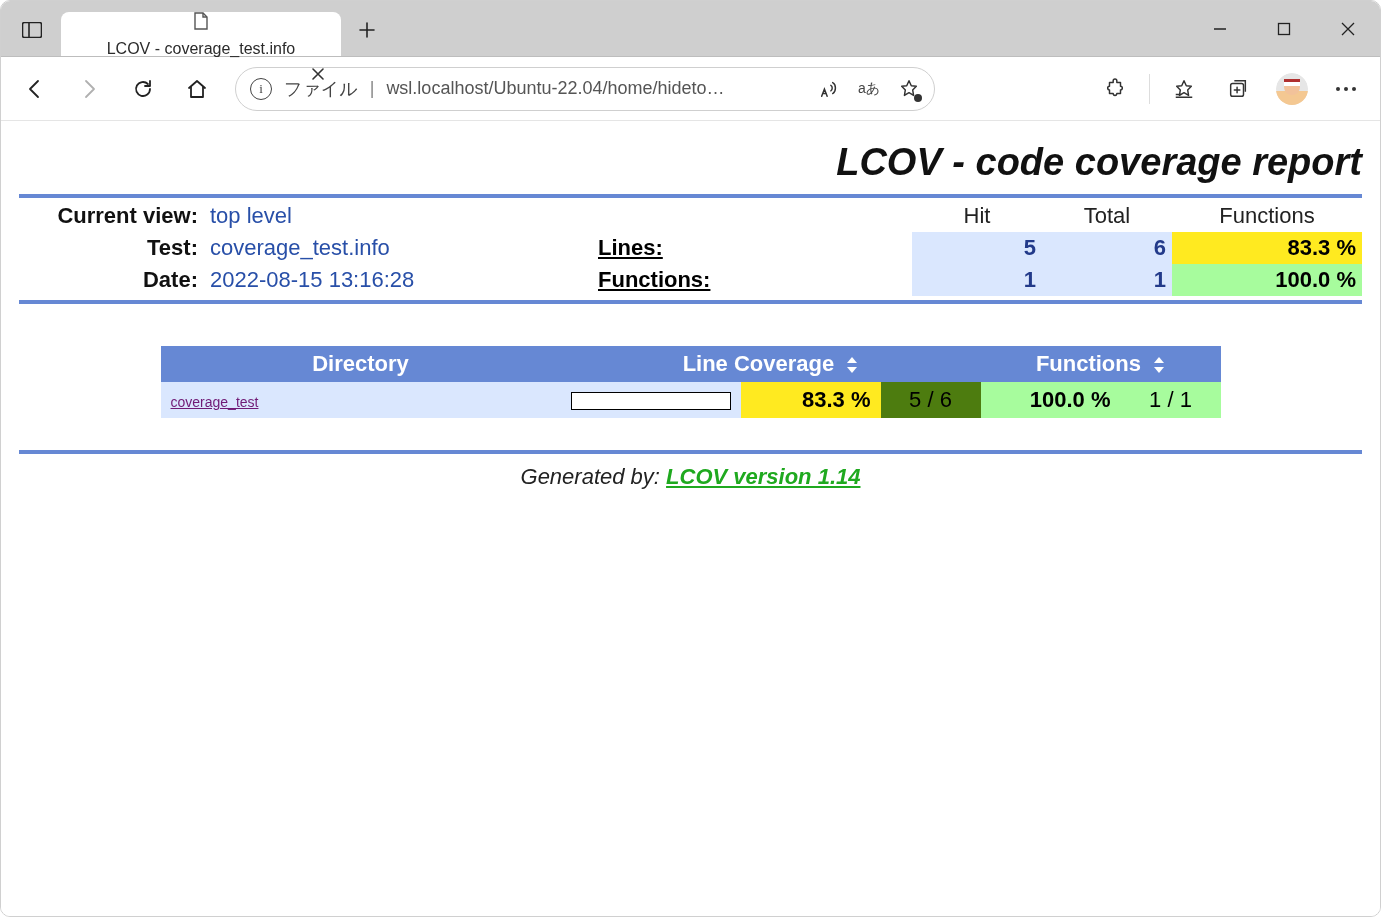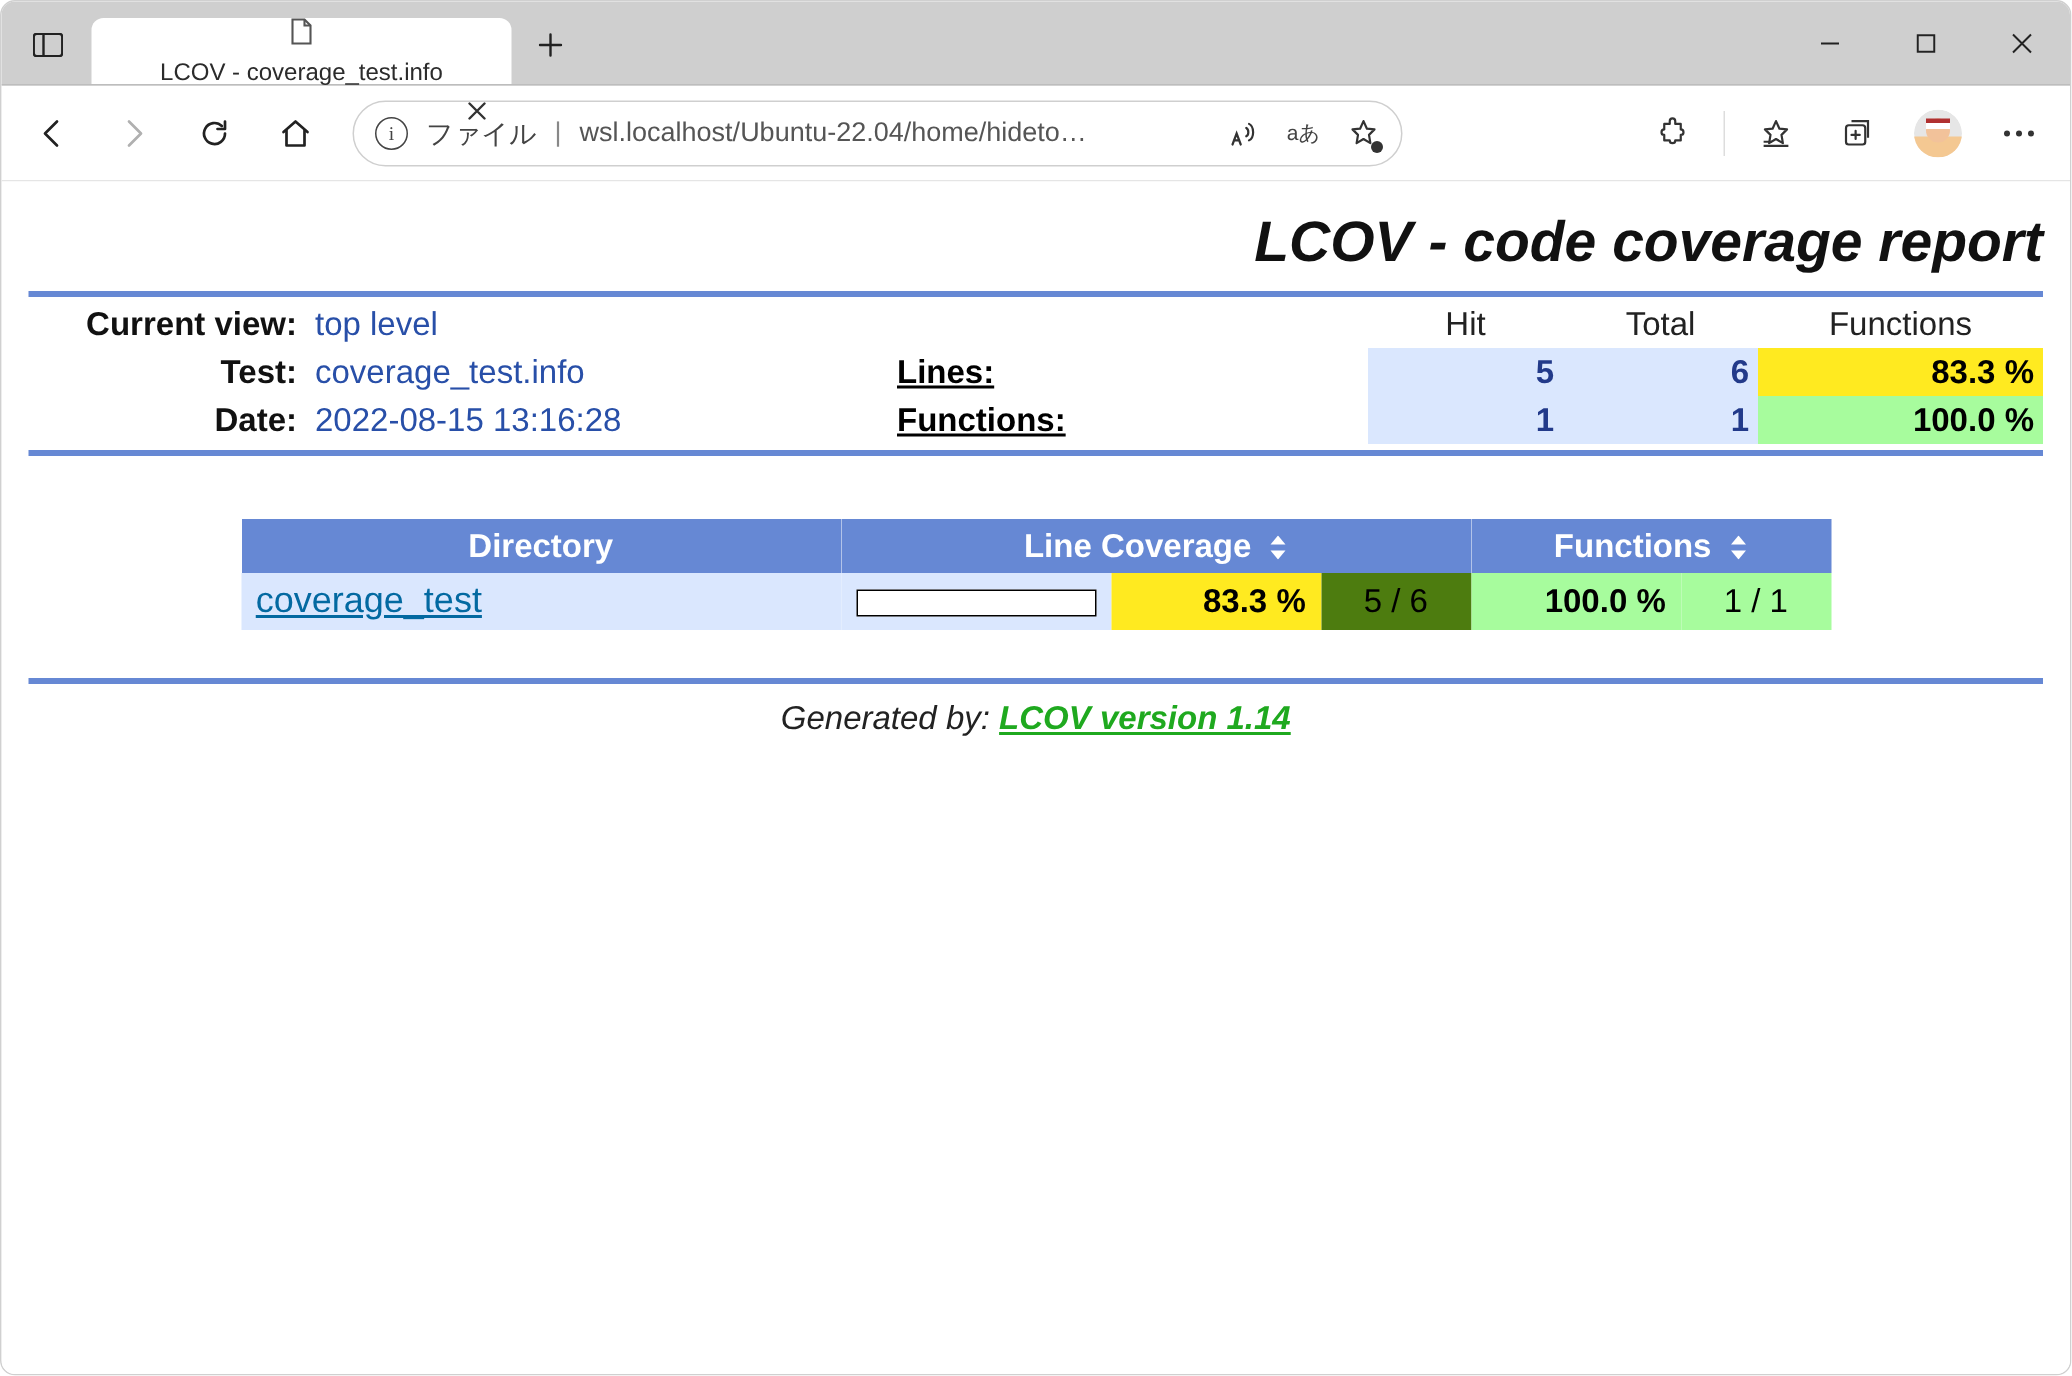--- a/index.html
+++ b/index.html
@@ -45,21 +45,21 @@
   .bg-lightblue{background:#DAE7FE;}
   .bg-yellow{background:#FFEA20;}
   .bg-green{background:#A7FC9D;}
   .pctcell{text-align:right;font-weight:700;padding:2px 14px;color:#000;}
   .cov-table-wrap{margin:42px auto 0 auto; width:1060px;}
   .cov-table{width:100%;border-collapse:collapse;font-size:22px;}
   .cov-table th{background:#6688D4;color:#fff;font-weight:700;padding:5px 8px;position:relative;text-align:center;}
   .cov-table th .sort{display:inline-block;margin-left:6px;vertical-align:middle;}
   .cov-table td{padding:5px 10px;}
   .dir-cell{background:#DAE7FE;}
-  .dir-link{color:#0369a1;text-decoration:underline;font-weight:400;font-size:24px;}
+  .dir-link{color:#701a75;text-decoration:underline;font-weight:400;font-size:14px;}
   .bar-cell{background:#DAE7FE;text-align:center;}
   .bar-outer{display:inline-block;width:160px;height:18px;border:1px solid #000;background:#fff;position:relative;vertical-align:middle;}
   .bar-inner{height:100%;background:#FFEA20;}
   .pct-y{background:#FFEA20;text-align:right;font-weight:700;padding-right:14px;}
   .cnt-y{background:#4d7c0f;text-align:center;}
   .pct-g{background:#A7FC9D;text-align:right;font-weight:700;padding-right:14px;}
   .cnt-g{background:#A7FC9D;text-align:center;}
   .footer-ruler{height:4px;background:#6688D4;margin:32px 0 10px 0;}
   .gentext{font-style:italic;text-align:center;font-size:22px;color:#222;}
   .gentext a{color:#1fa91f;text-decoration:underline;font-style:italic;font-weight:700;}

